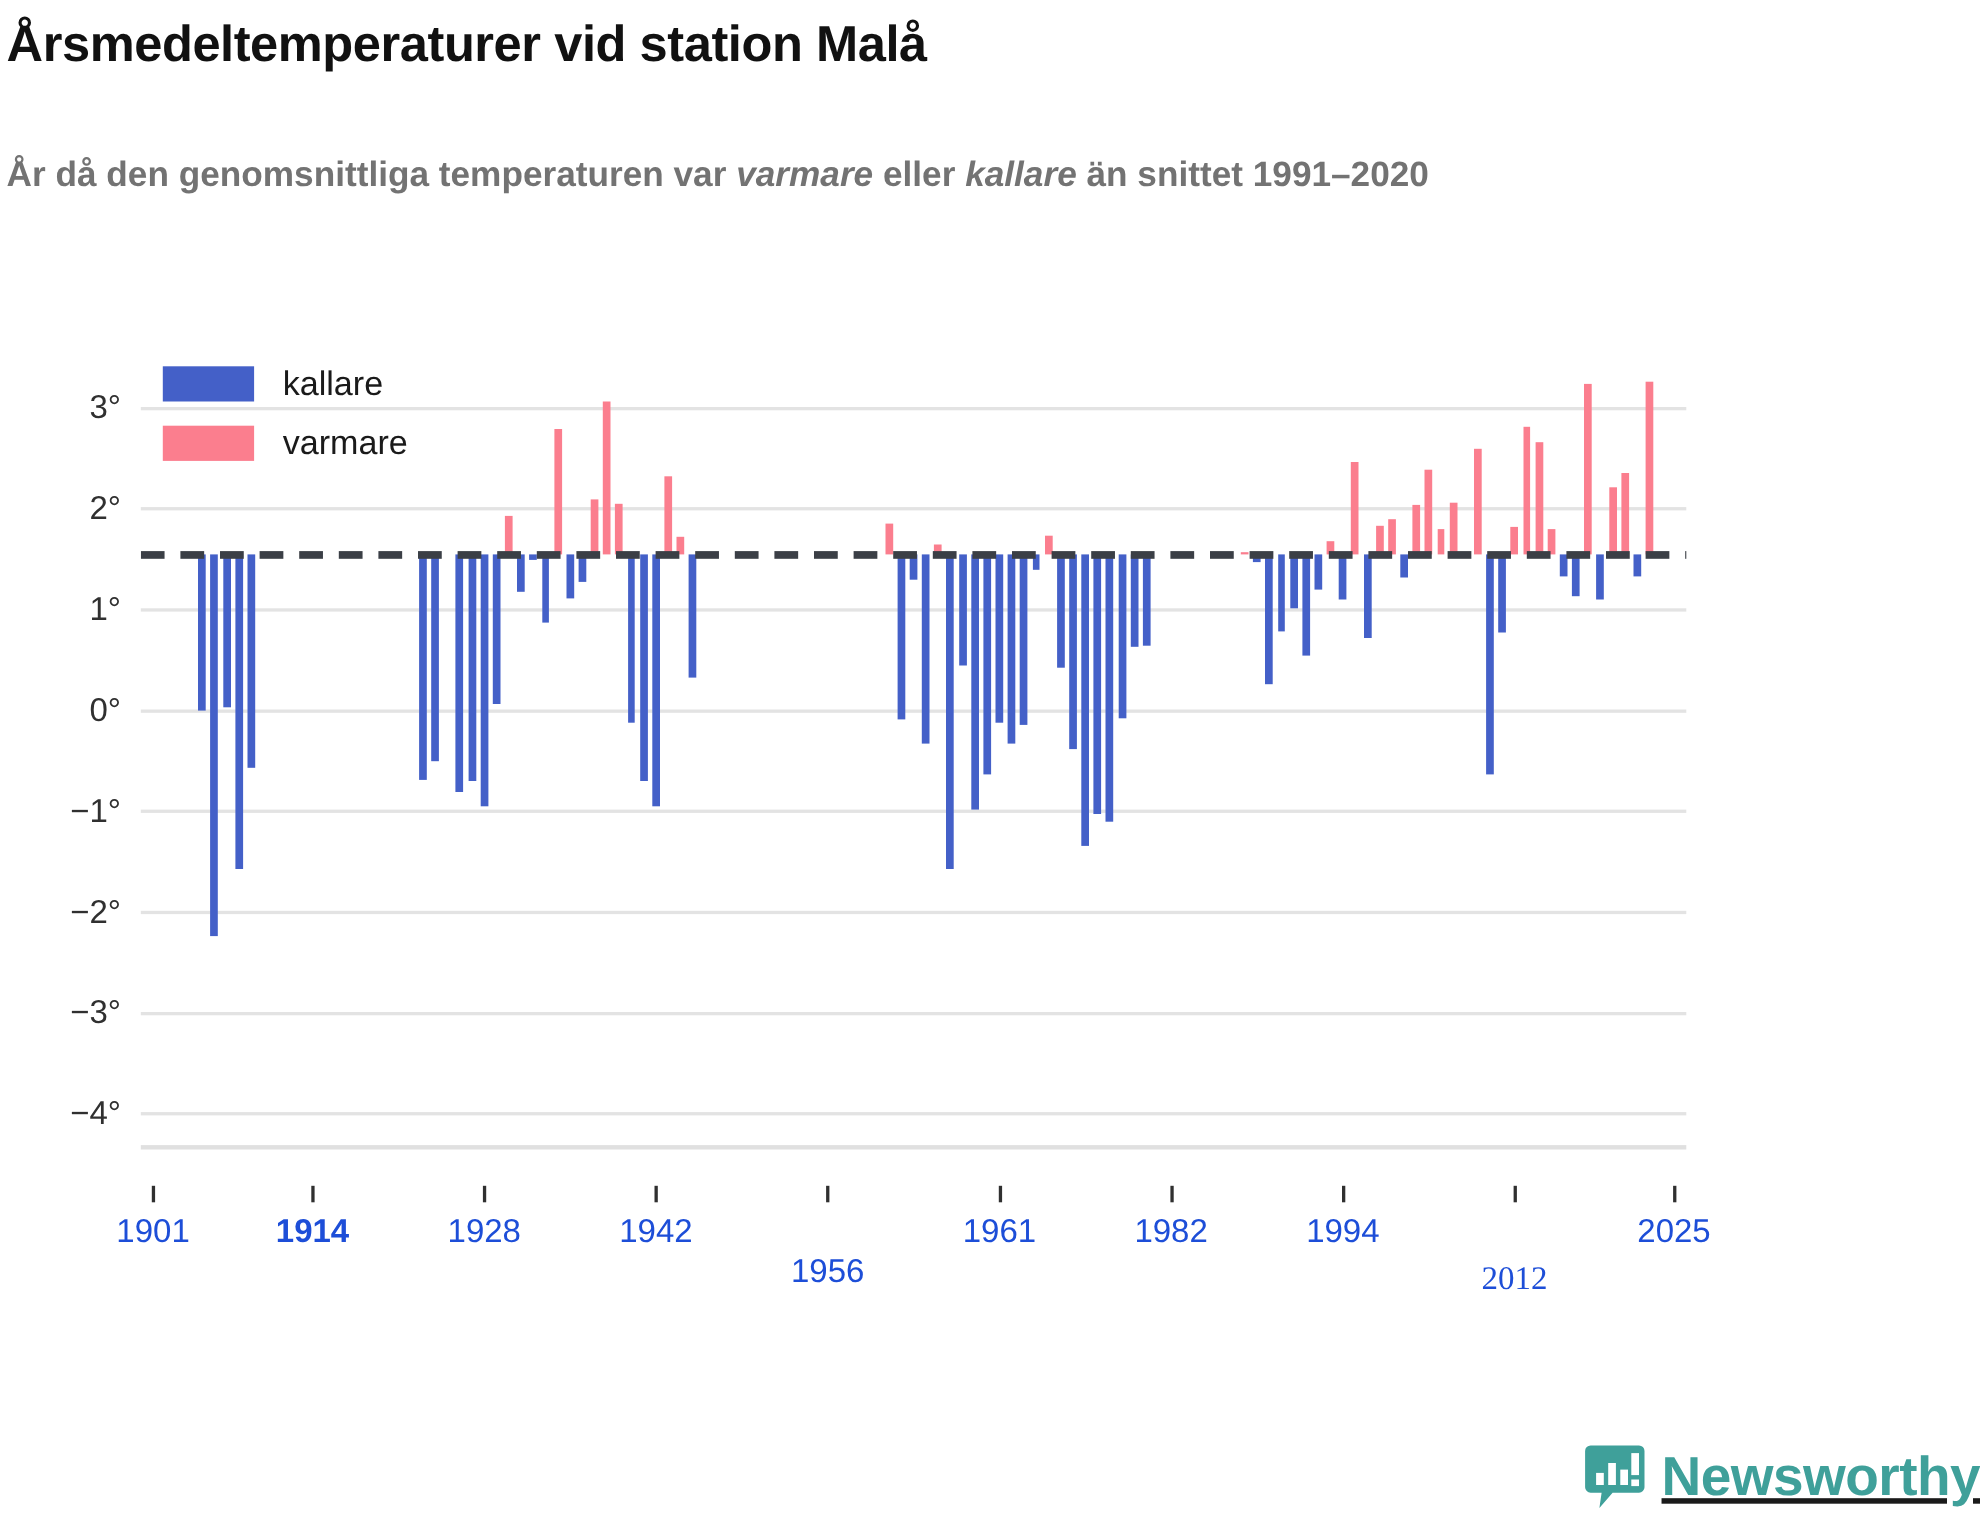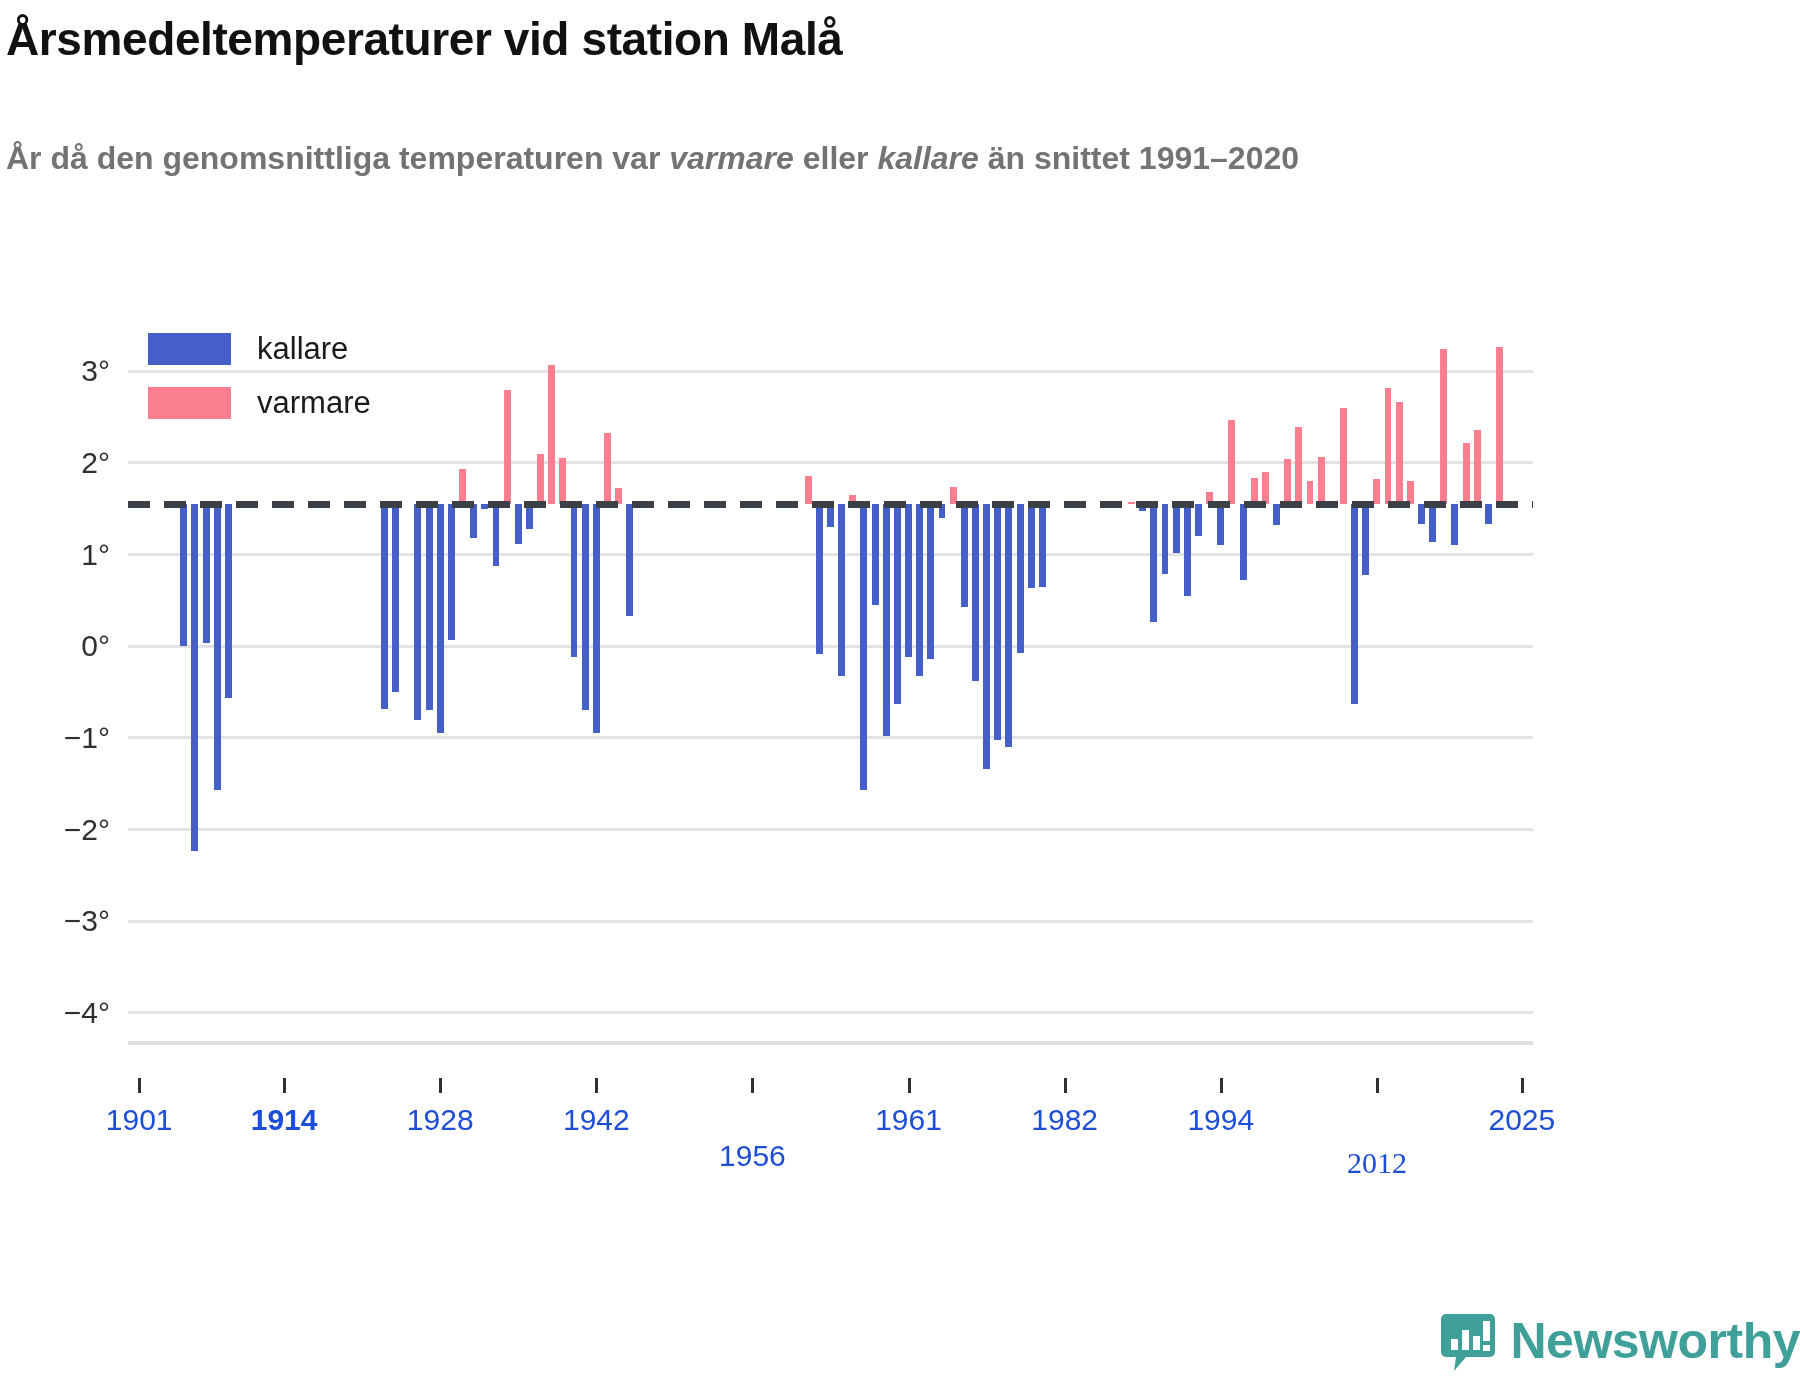--- a/index.html
+++ b/index.html
@@ -146,20 +146,22 @@
     left: 6px;
     top: 1232px;
     font-size: 27px;
     color: #1a1a1a;
   }
   .logo {
     position: absolute;
     right: 0px;
     top: 1312px;
     display: flex;
+    align-items: center;
+    text-decoration: underline;
   }
   .logo-mark { width: 56px; height: 60px; margin-right: 14px; }
   .logo-text {
     font-size: 50px;
     font-weight: bold;
     color: #3fa09a;
     letter-spacing: -0.5px;
   }
 </style>
 </head>

